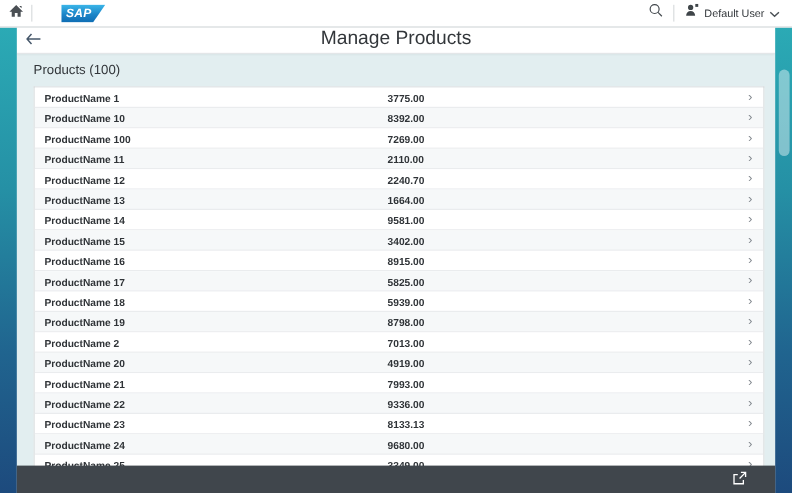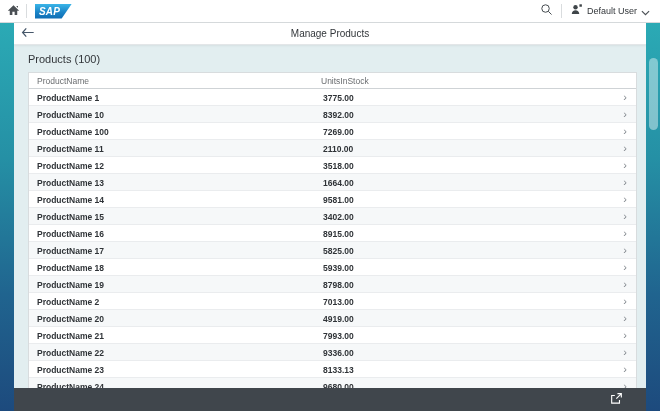--- a/index.html
+++ b/index.html
@@ -9,39 +9,39 @@
     background:#e4eef0;
   }
   
   .shell{
     position:absolute;top:0;left:0;right:0;height:22px;background:#fff;
     border-bottom:1px solid #d5d9db;display:flex;align-items:center;z-index:30;
   }
   .home-btn{width:26px;height:22px;display:flex;align-items:center;justify-content:center;cursor:pointer;}
   .vdiv{width:1px;height:14px;background:#d9dcde;}
   .sap-logo{
-    margin-left:8px;width:37px;height:15px;
+    margin-left:24px;width:37px;height:15px;
     background:linear-gradient(180deg,#3ab5e8 0%,#1b84c7 55%,#0e6cb3 100%);
     clip-path:polygon(0 0,100% 0,72% 100%,0 100%);
     display:flex;align-items:center;cursor:pointer;
   }
   .sap-logo span{color:#fff;font-weight:bold;font-style:italic;font-size:10px;line-height:15px;padding-left:4px;letter-spacing:.2px;}
   .spacer{flex:1;}
   .shell-search{width:28px;height:22px;display:flex;align-items:center;justify-content:center;cursor:pointer;}
   .user{display:flex;align-items:center;gap:4px;padding:0 10px 0 8px;height:22px;cursor:pointer;}
   .user .label{font-size:9px;color:#32363a;}
   
   .page-header{
     position:absolute;top:22px;left:14px;right:14px;height:22px;background:#fff;
     border-bottom:1px solid #e3e6e8;z-index:20;display:flex;align-items:center;
     box-shadow:0 1px 2px rgba(0,0,0,.06);
   }
   .back{border:0;background:none;padding:0;margin-left:7px;width:18px;height:16px;display:flex;align-items:center;cursor:pointer;}
   .page-title{
-    position:absolute;left:0;right:0;text-align:center;font-size:10px;color:#32363a;pointer-events:none;
+    position:absolute;left:0;right:0;text-align:center;font-size:16px;color:#32363a;pointer-events:none;
   }
   
   .strip{position:absolute;top:22px;bottom:0;width:14px;z-index:25;
     background:linear-gradient(180deg,#2baab5 0%,#2590a5 35%,#20648f 70%,#1d4a7d 100%);}
   .strip.left{left:0;}
   .strip.right{right:0;}
   .scroll-thumb{position:absolute;right:2px;top:58px;width:9px;height:72px;border-radius:5px;
     background:rgba(255,255,255,.42);z-index:26;cursor:grab;}
   
   .content{position:absolute;top:44px;left:14px;right:14px;bottom:0;background:#e2eef0;}
@@ -139,24 +139,20 @@
     </button>
     <div class="page-title">Manage Products</div>
   </div>
 
   <div class="content">
     <div class="subheader">
       <div class="products-title">Products (100)</div>
     </div>
 
     <div class="table">
-      <div class="thead">
-        <span class="c0">ProductName</span>
-        <span class="c1">UnitsInStock</span>
-      </div>
       <div id="rows">
   <div class="row">
     <span class="name">ProductName 1</span>
     <span class="units">3775.00</span>
     <span class="chev">›</span>
   </div>
 
   <div class="row">
     <span class="name">ProductName 10</span>
     <span class="units">8392.00</span>
@@ -170,21 +166,21 @@
   </div>
 
   <div class="row">
     <span class="name">ProductName 11</span>
     <span class="units">2110.00</span>
     <span class="chev">›</span>
   </div>
 
   <div class="row">
     <span class="name">ProductName 12</span>
-    <span class="units">3518.00</span>
+    <span class="units">2240.70</span>
     <span class="chev">›</span>
   </div>
 
   <div class="row">
     <span class="name">ProductName 13</span>
     <span class="units">1664.00</span>
     <span class="chev">›</span>
   </div>
 
   <div class="row">

